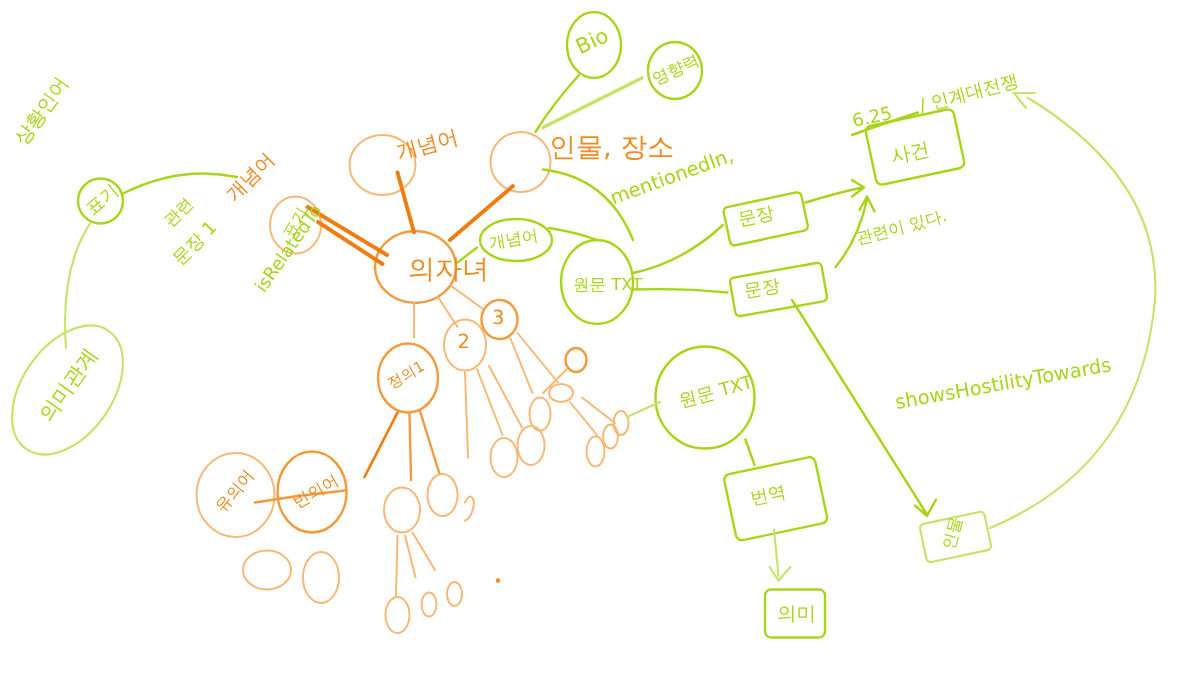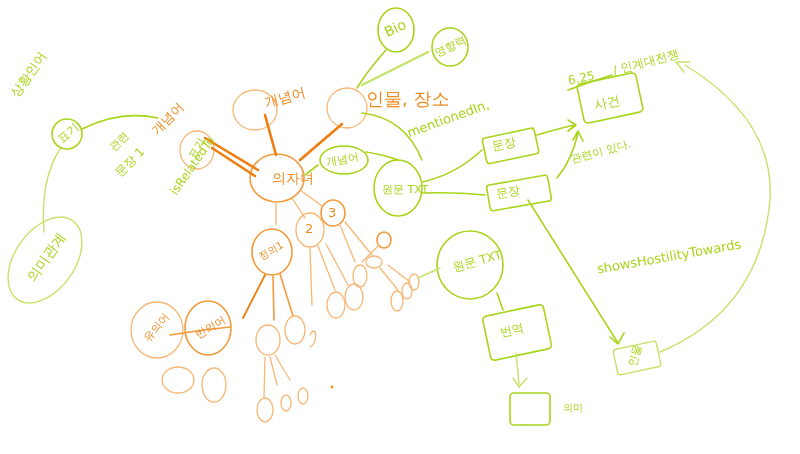--- a/index.html
+++ b/index.html
@@ -115,38 +115,38 @@
 <span class="lbl lg hand" style="left:8px;top:92px;font-size:13px;transform:rotate(-55deg);transform-origin:left top;">상황인어</span>
 <span class="lbl lg hand" style="left:56px;top:127px;font-size:12px;transform:rotate(-40deg);">표기</span>
 <span class="lbl lg hand" style="left:18px;top:250px;font-size:14px;transform:rotate(-55deg);">의미관계</span>
 <span class="lbl lg hand" style="left:108px;top:136px;font-size:11px;transform:rotate(-45deg);">관련</span>
 <span class="lbl lg hand" style="left:112px;top:156px;font-size:12px;transform:rotate(-45deg);">문장 1</span>
 <span class="lbl lo hand" style="left:148px;top:112px;font-size:13px;transform:rotate(-45deg);">개념어</span>
 <span class="lbl lg hand" style="left:186px;top:143px;font-size:11px;transform:rotate(-60deg);">표기</span>
 <span class="lbl lg hand" style="left:168px;top:190px;font-size:12px;transform:rotate(-55deg);transform-origin:left top;">isRelatedTo</span>
 
 <span class="lbl lo hand" style="left:264px;top:90px;font-size:14px;transform:rotate(-15deg);">개념어</span>
-<span class="lbl lo hand" style="left:256px;top:171px;font-size:14px;padding-left:16px;">의자녀</span>
+<span class="lbl lo hand" style="left:256px;top:171px;font-size:18px;padding-left:16px;">의자녀</span>
 <span class="lbl lo hand" style="left:366px;top:90px;font-size:18px;">인물, 장소</span>
 <span class="lbl lg hand" style="left:384px;top:21px;font-size:14px;transform:rotate(-25deg);">Bio</span>
 <span class="lbl lg hand" style="left:434px;top:41px;font-size:11px;transform:rotate(-25deg);">영향력</span>
 <span class="lbl lg hand" style="left:405px;top:112px;font-size:13px;transform:rotate(-20deg);">mentionedIn,</span>
 <span class="lbl lg hand" style="left:326px;top:154px;font-size:11px;transform:rotate(-10deg);">개념어</span>
 <span class="lbl lg hand" style="left:382px;top:184px;font-size:11px;">원문 TXT</span>
 
 <span class="lbl lg hand" style="left:492px;top:138px;font-size:12px;transform:rotate(-12deg);">문장</span>
 <span class="lbl lg hand" style="left:496px;top:186px;font-size:12px;transform:rotate(-10deg);">문장</span>
 <span class="lbl lg hand" style="left:568px;top:72px;font-size:12px;transform:rotate(-12deg);">6.25</span>
 <span class="lbl lg hand" style="left:612px;top:56px;font-size:12px;transform:rotate(-15deg);">/ 인계대전쟁</span>
 <span class="lbl lg hand" style="left:594px;top:96px;font-size:13px;transform:rotate(-12deg);">사건</span>
 <span class="lbl lg hand" style="left:570px;top:146px;font-size:11px;transform:rotate(-15deg);">관련이 있다.</span>
 <span class="lbl lg hand" style="left:596px;top:250px;font-size:13px;transform:rotate(-10deg);">showsHostilityTowards</span>
 <span class="lbl lg hand" style="left:624px;top:350px;font-size:11px;transform:rotate(-75deg);">인물</span>
 
 <span class="lbl lg hand" style="left:452px;top:255px;font-size:12px;transform:rotate(-15deg);">원문 TXT</span>
 <span class="lbl lg hand" style="left:500px;top:324px;font-size:12px;transform:rotate(-12deg);">번역</span>
-<span class="lbl lg hand" style="left:518px;top:403px;font-size:10px;margin-left:45px;">의미</span>
+<span class="lbl lg hand" style="left:518px;top:403px;font-size:13px;">의미</span>
 
 <span class="lbl lo hand" style="left:258px;top:246px;font-size:10px;transform:rotate(-30deg);">정의1</span>
 <span class="lbl lo hand" style="left:305px;top:222px;font-size:13px;">2</span>
 <span class="lbl lo hand" style="left:328px;top:206px;font-size:13px;">3</span>
 <span class="lbl lo hand" style="left:140px;top:322px;font-size:11px;transform:rotate(-50deg);">유의어</span>
 <span class="lbl lo hand" style="left:194px;top:322px;font-size:11px;transform:rotate(-30deg);">반의어</span>
 
 </body></html>

